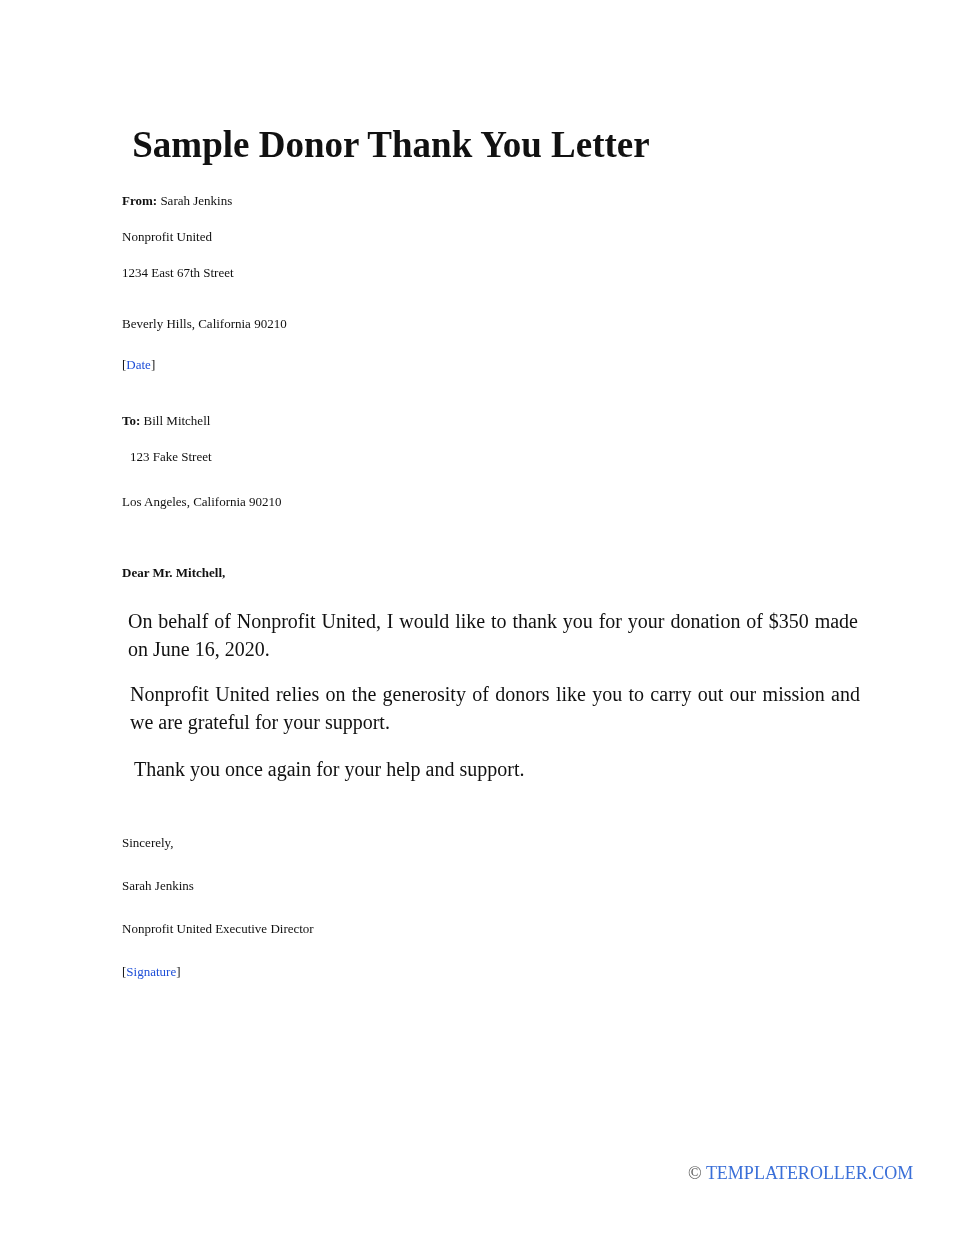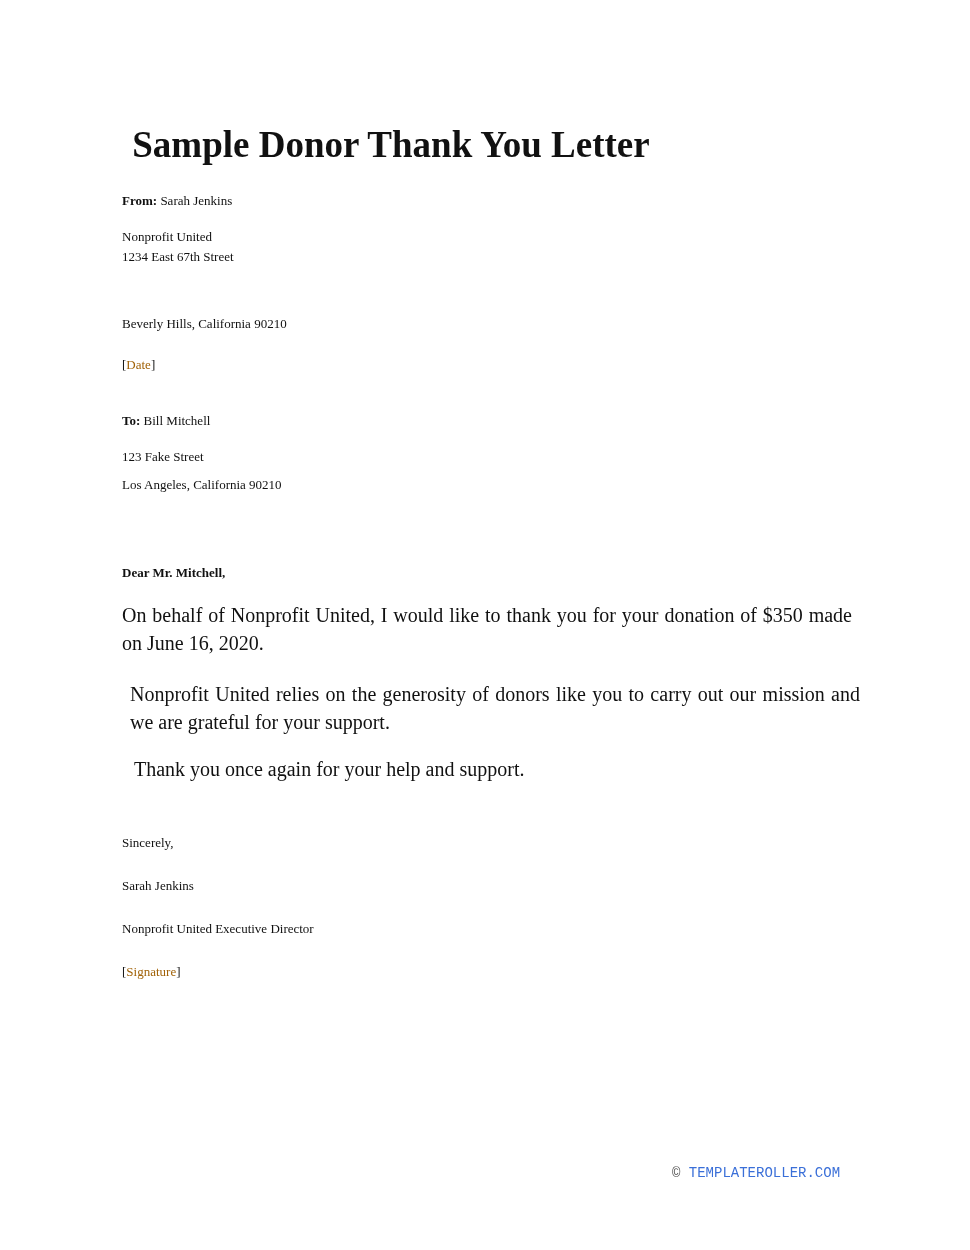--- a/index.html
+++ b/index.html
@@ -3,57 +3,57 @@
 <meta charset="utf-8">
 <style>
   html, body { margin: 0; padding: 0; background: #ffffff; }
   body { width: 970px; height: 1250px; position: relative; overflow: hidden;
          font-family: "Liberation Serif", "DejaVu Serif", serif; color: #111111; }
   .abs { position: absolute; white-space: nowrap; }
   .title { left: 0; width: 782px; top: 122px; text-align: center;
            font-size: 37px; font-weight: bold; line-height: 46px; }
   .line { left: 122px; font-size: 13px; line-height: 26px; }
   .b { font-weight: bold; }
-  .ph { color: #a16207; margin-top: 7px; }
+  .ph { color: #1d4ed8; margin-top: 7px; }
   .para { position: absolute; left: 122px; width: 730px; font-size: 20px; line-height: 28px;
           text-align: justify; }
-  .footer { left: 672px; top: 1165px; font-family: Liberation Mono, monospace;
-            font-size: 14px; color: #3a6fd8; line-height: 16px; }
+  .footer { left: 688px; top: 1165px; font-family: Liberation Serif, serif;
+            font-size: 18px; color: #3a6fd8; line-height: 16px; }
   .footer .copy { color: #555555; }
 </style>
 </head>
 <body>
 
 <h1 class="abs title" style="margin:0;">Sample Donor Thank You Letter</h1>
 
 <div>
   <div class="abs line" style="top:188px;">
     <span class="b">From:</span>
     <span>Sarah Jenkins</span>
   </div>
   <div class="abs line" style="top:224px;">Nonprofit United</div>
-  <div class="abs line" style="top:244px;text-align:right;">1234 East 67th Street</div>
+  <div class="abs line" style="top:260px;text-align:right;">1234 East 67th Street</div>
   <div class="abs line" style="top:311px;">Beverly Hills, California 90210</div>
 </div>
 
 <div class="abs line" style="top:352px;"><span>[</span><span class="ph">Date</span><span>]</span></div>
 
 <div>
   <div class="abs line" style="top:408px;">
     <span class="b">To:</span>
     <span>Bill Mitchell</span>
   </div>
-  <div class="abs line" style="top:444px;">123 Fake Street</div>
-  <div class="abs line" style="top:472px;font-family:Liberation Serif, serif;">Los Angeles, California 90210</div>
+  <div class="abs line" style="top:444px;margin-left:8px;">123 Fake Street</div>
+  <div class="abs line" style="top:489px;font-family:Liberation Serif, serif;">Los Angeles, California 90210</div>
 </div>
 
 <div class="abs line b" style="top:560px;">Dear Mr. Mitchell,</div>
 
 <div>
-  <p class="para" style="top:601px; margin:0;">On behalf of Nonprofit United, I would like to thank you for your donation of $350 made on June 16, 2020.</p>
+  <p class="para" style="top:601px; margin:6px;">On behalf of Nonprofit United, I would like to thank you for your donation of $350 made on June 16, 2020.</p>
   <p class="para" style="top:672px; margin:8px;">Nonprofit United relies on the generosity of donors like you to carry out our mission and we are grateful for your support.</p>
   <p class="para" style="top:743px; margin:12px;">Thank you once again for your help and support.</p>
 </div>
 
 <div>
   <div class="abs line" style="top:830px;">Sincerely,</div>
   <div class="abs line" style="top:873px;">Sarah Jenkins</div>
   <div class="abs line" style="top:916px;font-family:Liberation Serif, serif;">Nonprofit United Executive Director</div>
   <div class="abs line" style="top:959px;text-align:right;"><span>[</span><span class="ph">Signature</span><span>]</span></div>
 </div>

